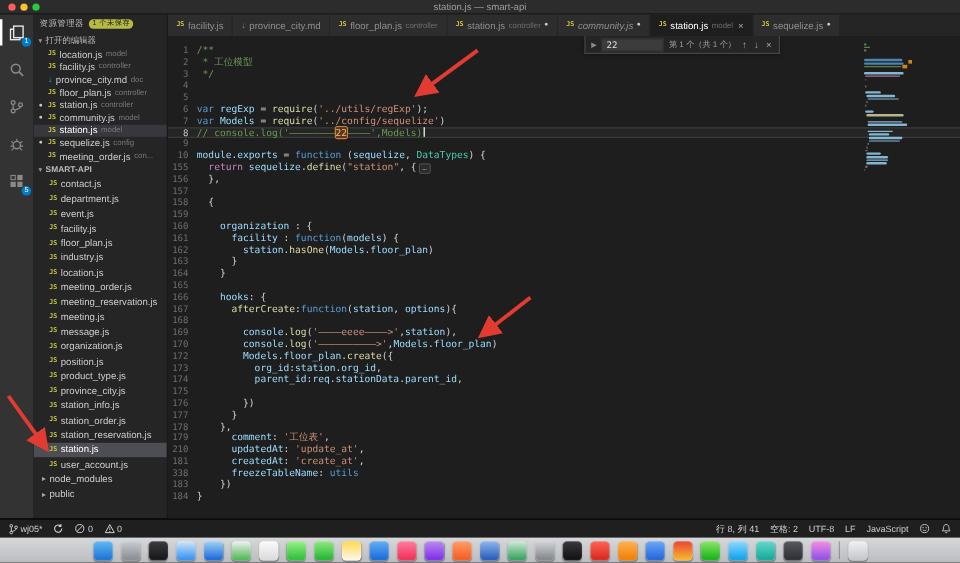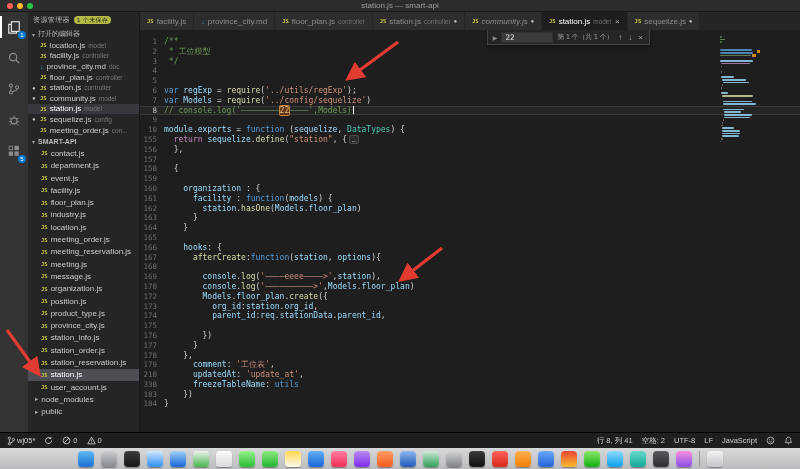--- a/index.html
+++ b/index.html
@@ -475,20 +475,24 @@
               <span class="lnum">178</span>
               <span class="ltext"><span class="tk-p">    },</span></span>
             </div>
             <div class="cline">
               <span class="lnum">179</span>
               <span class="ltext"><span class="tk-v">      comment</span><span class="tk-p">: </span><span class="tk-s">'工位表'</span><span class="tk-p">,</span></span>
             </div>
             <div class="cline">
               <span class="lnum">210</span>
               <span class="ltext"><span class="tk-v">      updatedAt</span><span class="tk-p">: </span><span class="tk-s">'update_at'</span><span class="tk-p">,</span></span>
+            </div>
+            <div class="cline">
+              <span class="lnum">181</span>
+              <span class="ltext"><span class="tk-v">      createdAt</span><span class="tk-p">: </span><span class="tk-s">'create_at'</span><span class="tk-p">,</span></span>
             </div>
             <div class="cline">
               <span class="lnum">338</span>
               <span class="ltext"><span class="tk-v">      freezeTableName</span><span class="tk-p">: </span><span class="tk-k">utils</span></span>
             </div>
             <div class="cline">
               <span class="lnum">183</span>
               <span class="ltext"><span class="tk-p">    })</span></span>
             </div>
             <div class="cline">

